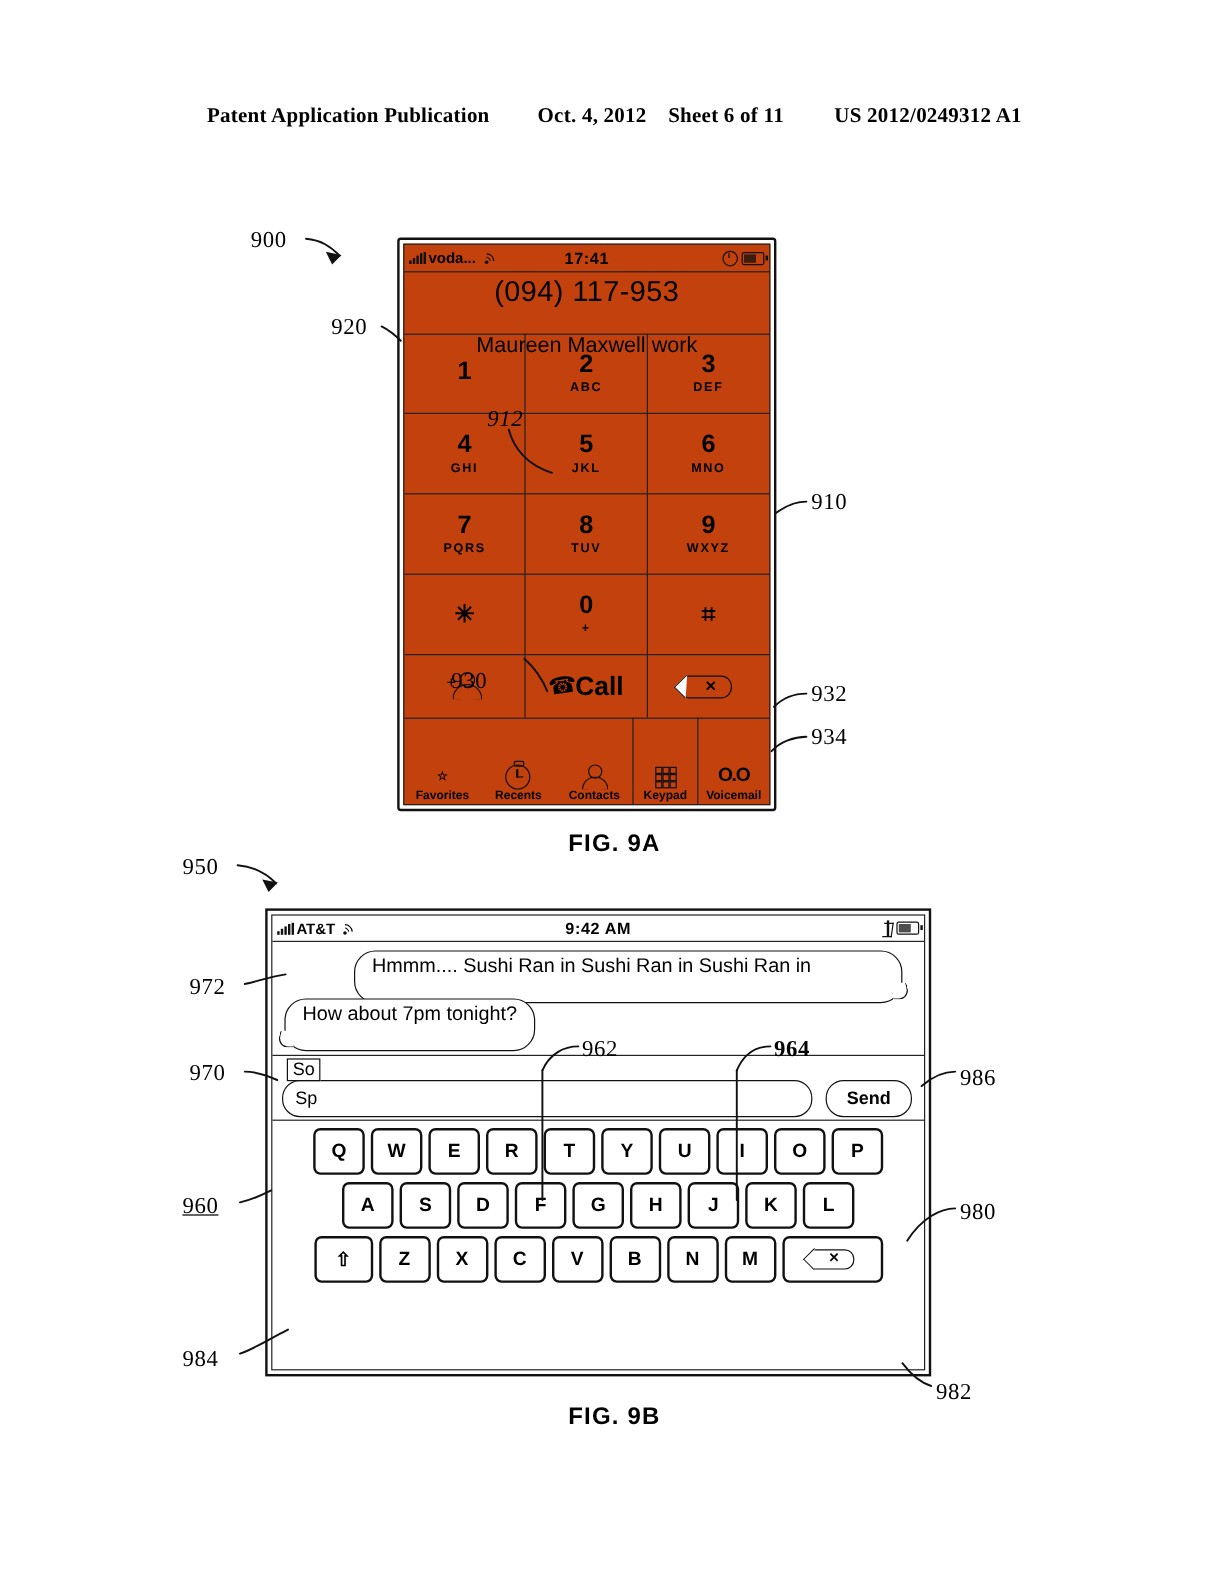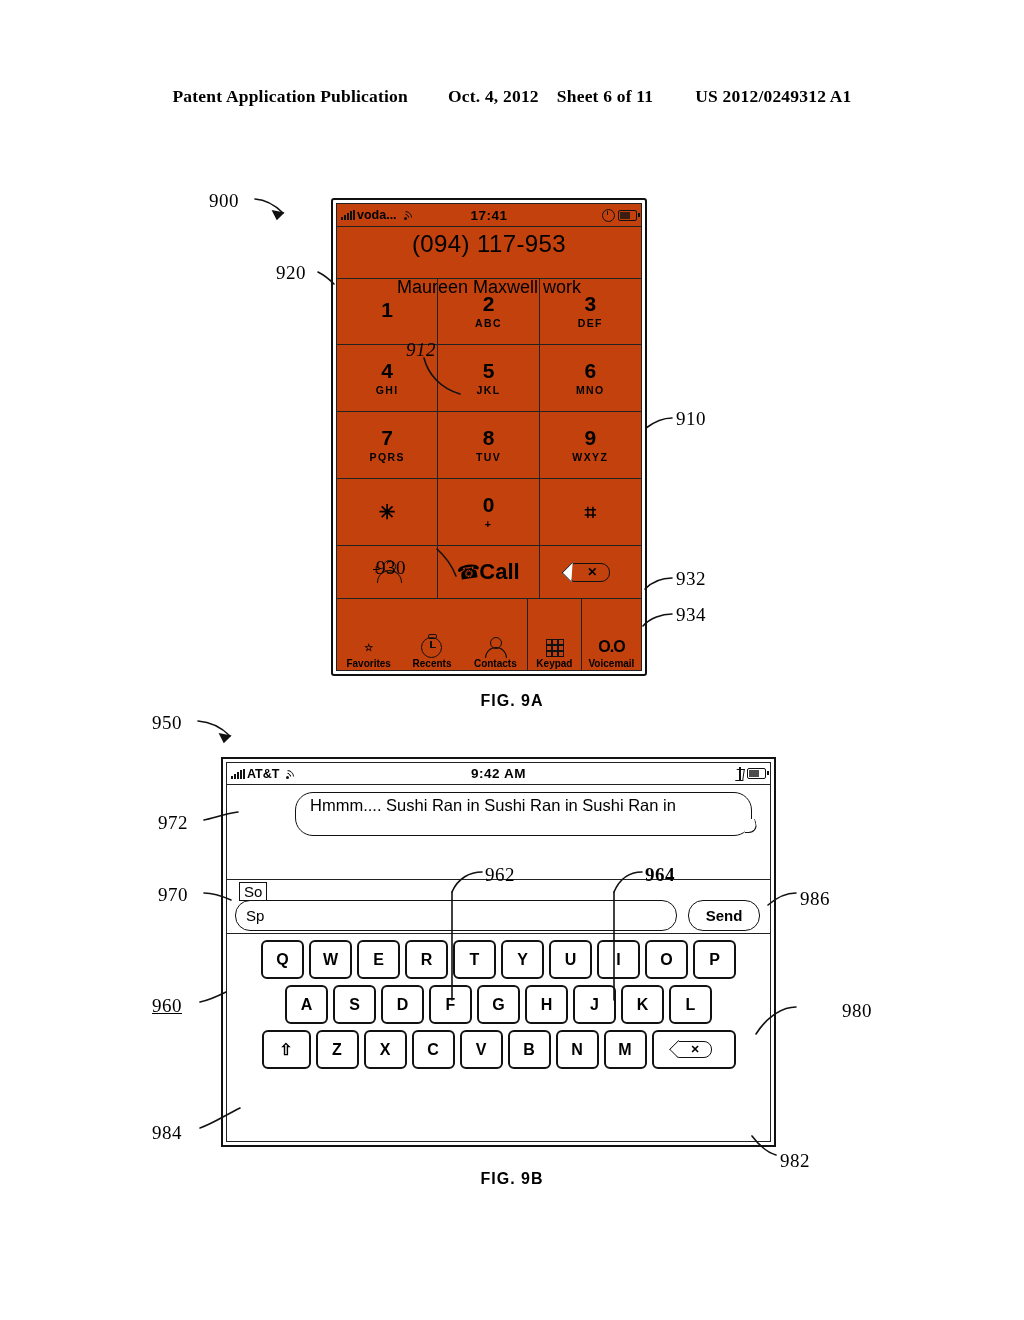--- a/index.html
+++ b/index.html
@@ -191,21 +191,21 @@
   .kkey.space{flex:1;}
   .kkey.ret{width:88px;font-size:15px;font-weight:400;}
   .shift-ico{font-size:16px;}
   .bksp{position:relative;width:36px;height:17px;}
   .bksp .shape{position:absolute;inset:0;border:1.7px solid #111;border-radius:3px 8px 8px 3px;}
   .bksp .arrow{position:absolute;left:-4px;top:1px;width:12px;height:13px;border-left:1.7px solid #111;
     border-bottom:1.7px solid #111;transform:rotate(45deg);background:#fff;clip-path:polygon(0 0,0 100%,100% 100%);}
   .bksp .x{position:absolute;left:15px;top:0;line-height:17px;font-size:11px;font-weight:700;}
 
   .figcap{position:absolute;width:1024px;left:0;text-align:center;
-    font-family:"Liberation Sans",sans-serif;font-weight:700;font-size:16px;letter-spacing:1px;}
+    font-family:"Liberation Sans",sans-serif;font-weight:700;font-size:20px;letter-spacing:1px;}
   svg.overlay{position:absolute;left:0;top:0;width:1024px;height:1320px;pointer-events:none;}
 </style>
 </head>
 <body>
 
 <div class="page">
 
   <div class="pub-header">
     <span>Patent Application Publication</span>
     <span class="h-gap1"></span>
@@ -397,20 +397,21 @@
         <div class="sb-right">
           <span class="bt-ico"></span>
           <span class="batt">
               <i></i>
             </span>
         </div>
       </div>
 
       <div class="msgarea">
         <div class="bubble bub-in">Hmmm.... Sushi Ran in Sushi Ran in Sushi Ran in</div>
+        <div class="bubble bub-out">How about 7pm tonight?</div>
       </div>
 
       <div class="inputrow">
         <div class="suggest">So</div>
         <div class="textfield">Sp</div>
         <div class="sendbtn">Send</div>
       </div>
 
       <div class="kbd">
         <div class="krow">
@@ -461,21 +462,21 @@
   </div>
 
   <div class="ref" style="left:152px;top:712px;">950</div>
   <div class="ref" style="left:158px;top:812px;">972</div>
   <div class="ref" style="left:158px;top:884px;">970</div>
   <div class="ref" style="left:152px;top:995px;text-decoration:underline;">960</div>
   <div class="ref" style="left:152px;top:1122px;">984</div>
   <div class="ref" style="left:485px;top:864px;">962</div>
   <div class="ref" style="left:645px;top:864px;font-weight:bold;">964</div>
   <div class="ref" style="left:800px;top:888px;">986</div>
-  <div class="ref" style="left:800px;top:1000px;margin-left:42px;">980</div>
+  <div class="ref" style="left:800px;top:1000px;">980</div>
   <div class="ref" style="left:780px;top:1150px;">982</div>
 
   <div class="figcap" style="top:1170px;">FIG. 9B</div>
 
   <svg class="overlay" viewBox="0 0 1024 1320">
     <g stroke="#111" fill="none" stroke-width="1.6" stroke-linecap="round">
 
       <path d="M255,199 C268,200 276,206 283,213"></path>
       <path d="M283,213 l-10,-2 l4,8 z" fill="#111"></path>
 

